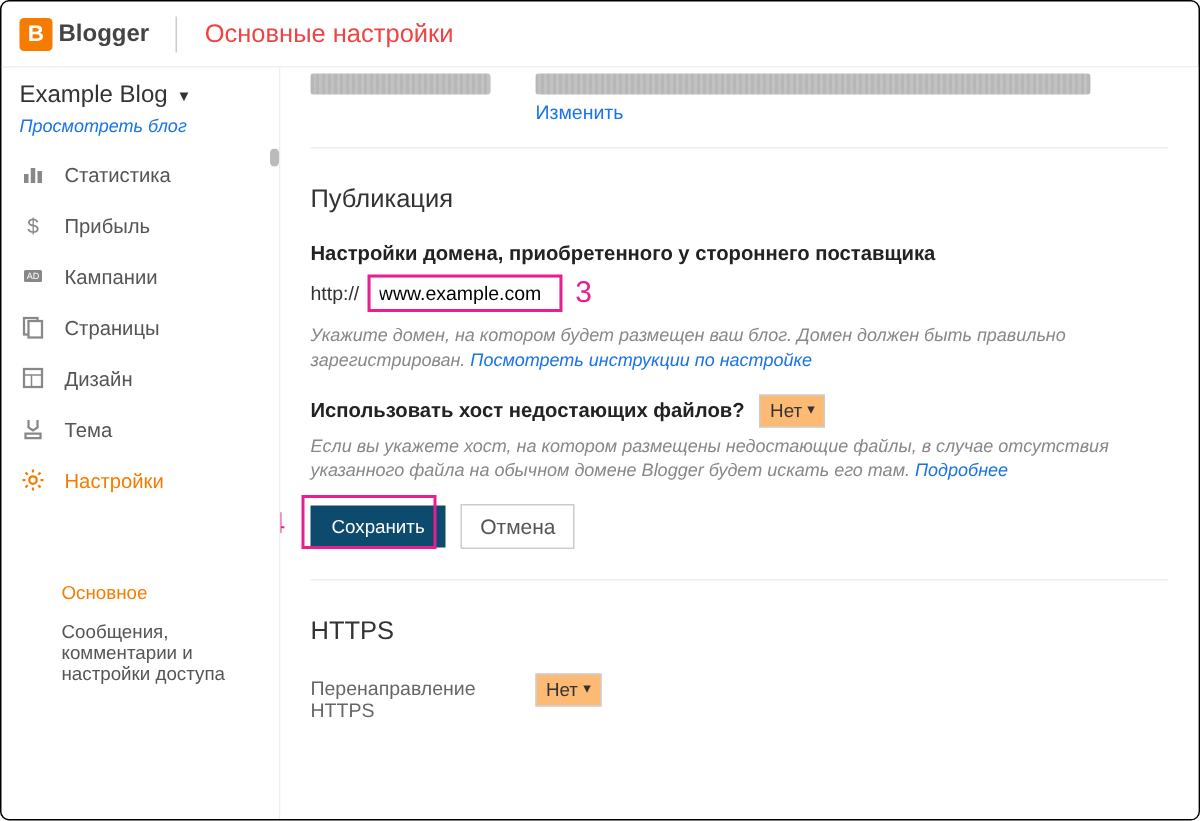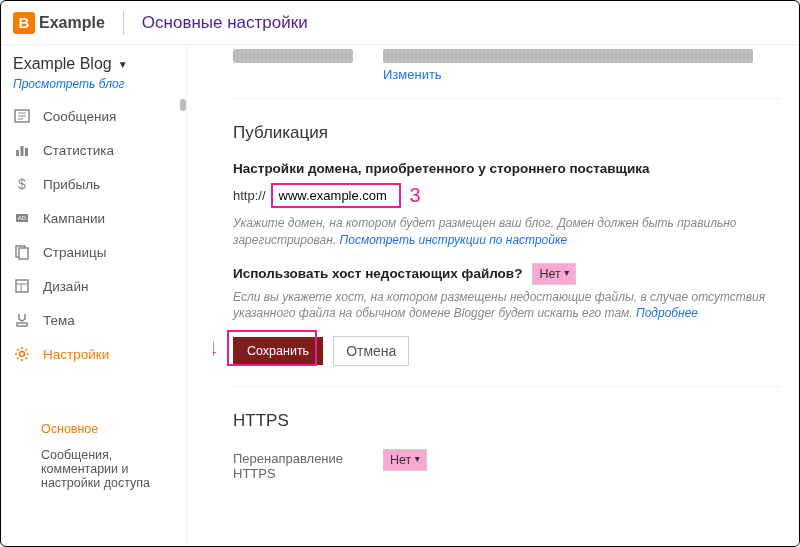--- a/index.html
+++ b/index.html
@@ -2,22 +2,22 @@
 <html><head>
 <meta charset="utf-8">
 <style>
   * { box-sizing: border-box; margin: 0; padding: 0; }
   body { font-family: Arial, sans-serif; font-size: 13px; color: #333; background: #fff; width: 800px; height: 547px; overflow: hidden; border: 1px solid #000; border-radius: 6px; }
   .header { display: flex; align-items: center; height: 44px; padding: 0 12px; border-bottom: 1px solid #eee; }
   .logo { display: flex; align-items: center; gap: 4px; }
   .logo-mark { width: 22px; height: 22px; background: #f57c00; border-radius: 3px; display: flex; align-items: center; justify-content: center; color: #fff; font-weight: bold; font-size: 15px; }
   .logo-text { font-weight: bold; font-size: 16px; color: #444; }
   .vdiv { width: 1px; height: 24px; background: #ccc; margin: 0 18px; }
-  .page-title { font-size: 17px; color: #4c1d95; }
-  .layout { display: flex; height: calc(100% - 44px); gap: 26px; }
+  .page-title { font-size: 17px; color: #ef4444; }
+  .layout { display: flex; height: calc(100% - 44px); }
   .sidebar { width: 186px; border-right: 1px solid #eee; display: flex; flex-direction: column; }
   .blog-select { padding: 10px 12px 4px; font-size: 16px; color: #333; display: flex; align-items: center; gap: 6px; }
   .view-blog { display: block; padding: 0 12px 8px; color: #1a73e8; font-size: 12px; text-decoration: none; font-style: italic; }
   .nav { flex: 1; overflow: hidden; position: relative; }
   .nav-scroll { position: absolute; right: 0; top: 0; width: 6px; height: 12px; background: #bbb; border-radius: 3px; }
   .nav-item { display: flex; align-items: center; gap: 12px; padding: 8px 12px; color: #555; font-size: 13.5px; cursor: pointer; }
   .nav-item.active { color: #f57c00; }
   .nav-icon { width: 18px; height: 18px; display: flex; align-items: center; justify-content: center; color: #888; }
   .nav-item.active .nav-icon { color: #f57c00; }
   .sub-nav { padding-left: 40px; }
@@ -31,63 +31,52 @@
   .link { color: #1a73e8; cursor: pointer; }
   .section { padding: 16px 20px 4px; }
   .section h2 { font-size: 17px; font-weight: normal; color: #333; margin-bottom: 14px; }
   .row { display: flex; padding: 0 20px 12px; align-items: flex-start; }
   .row-label { width: 150px; color: #666; font-size: 13px; padding-top: 2px; }
   .row-content { flex: 1; }
   .bold { font-weight: bold; color: #222; font-size: 13.5px; }
   .url-line { display: flex; align-items: center; gap: 6px; margin: 8px 0; }
   .url-input { border: 1px solid #ccc; padding: 3px 6px; font-size: 13px; width: 128px; }
   .hint { color: #888; font-style: italic; font-size: 12px; line-height: 1.4; }
-  .select-wrap { display: inline-flex; align-items: flex-start; border: 1px solid #ccc; padding: 3px 6px; font-size: 12.5px; cursor: pointer; background: #f9a8d4; }
+  .select-wrap { display: inline-flex; align-items: flex-start; border: 1px solid #ccc; padding: 3px 6px; font-size: 12.5px; cursor: pointer; background: #fdba74; }
   .btn-row { display: flex; align-items: center; gap: 10px; margin-top: 6px; }
-  .btn-primary { background: #7f1d1d; color: #fff; border: none; padding: 7px 14px; font-size: 12.5px; cursor: pointer; }
+  .btn-primary { background: #0c4a6e; color: #fff; border: none; padding: 7px 14px; font-size: 12.5px; cursor: pointer; }
   .btn-secondary { background: #fff; border: 1px solid #ccc; padding: 6px 12px; font-size: 14px; cursor: pointer; color: #555; }
   .divider { height: 1px; background: #eee; margin: 8px 20px; }
   .annot { position: absolute; color: #e91e90; font-size: 20px; font-weight: normal; pointer-events: none; }
   .annot-box { position: absolute; border: 2px solid #e91e90; pointer-events: none; }
   svg { display: block; }
   .chev { font-size: 10px; }
 </style>
 </head>
 <body>
 
 <div class="header">
   <div class="logo">
     <div class="logo-mark">B</div>
-    <span class="logo-text">Example</span>
+    <span class="logo-text">Blogger</span>
   </div>
   <div class="vdiv"></div>
   <div class="page-title">Основные настройки</div>
 </div>
 
 <div class="layout">
   <div class="sidebar">
     <div class="blog-select">
       <span>Example Blog</span>
       <span class="chev">▼</span>
     </div>
     <a class="view-blog">Просмотреть блог</a>
     <div class="nav">
       <div class="nav-scroll"></div>
 
-      <div class="nav-item">
-        <span class="nav-icon">
-            <svg width="16" height="16" viewBox="0 0 16 16">
-              <rect x="1" y="2" width="14" height="12" fill="none" stroke="currentColor" stroke-width="1.5"></rect>
-              <line x1="4" y1="5" x2="12" y2="5" stroke="currentColor"></line>
-              <line x1="4" y1="8" x2="12" y2="8" stroke="currentColor"></line>
-              <line x1="4" y1="11" x2="9" y2="11" stroke="currentColor"></line>
-            </svg>
-          </span>
-        <span>Сообщения</span>
-      </div>
       <div class="nav-item">
         <span class="nav-icon">
             <svg width="16" height="16" viewBox="0 0 16 16">
               <rect x="2" y="8" width="3" height="6" fill="currentColor"></rect>
               <rect x="6.5" y="4" width="3" height="10" fill="currentColor"></rect>
               <rect x="11" y="6" width="3" height="8" fill="currentColor"></rect>
             </svg>
           </span>
         <span>Статистика</span>
       </div>

